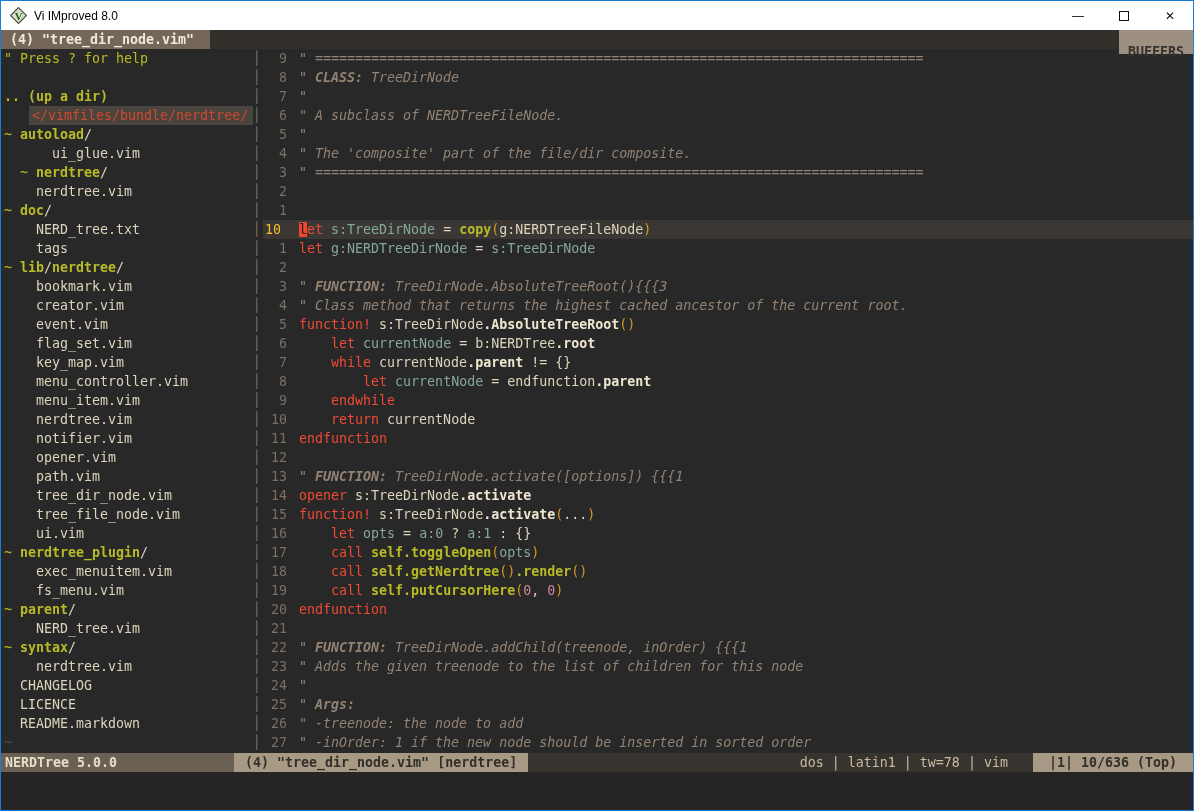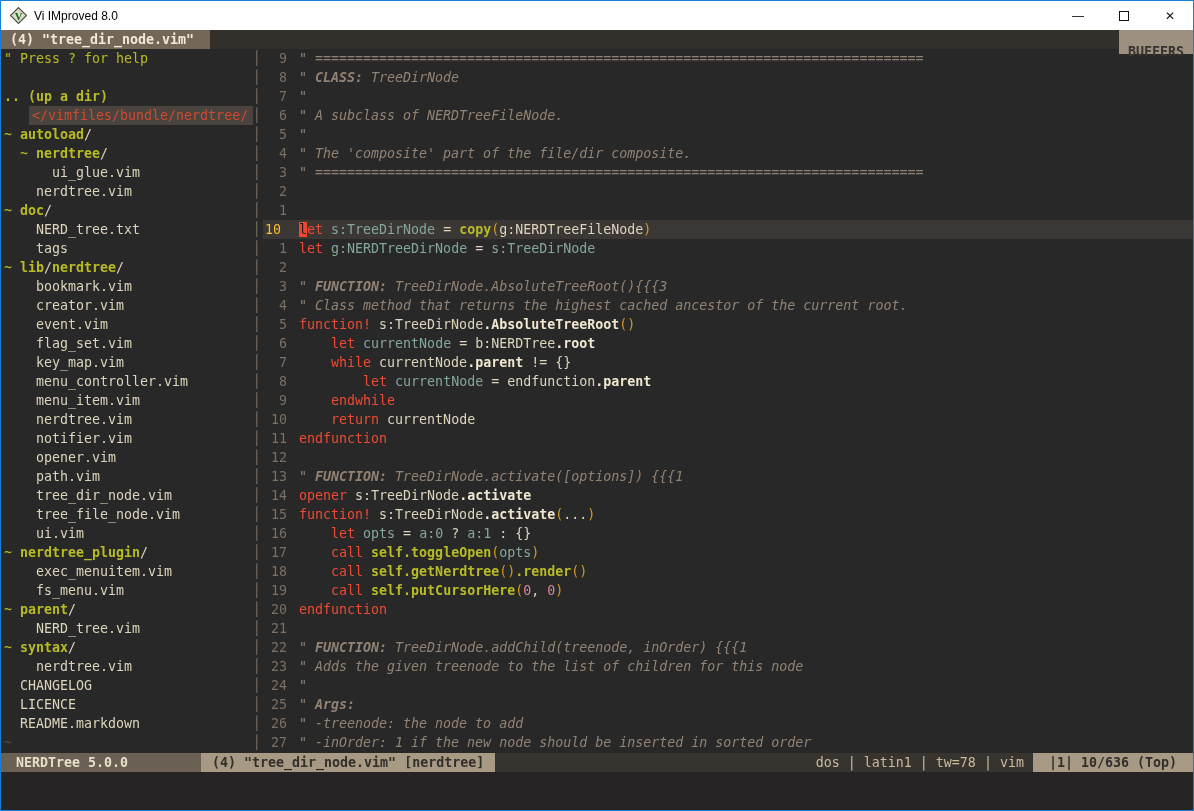--- a/index.html
+++ b/index.html
@@ -34,23 +34,23 @@
   .t-c{color:var(--comment);font-style:italic}
   .t-cb{color:var(--comment);font-style:italic;font-weight:bold}
   .t-w{color:var(--fg)}
   .t-b{color:var(--bold-fg);font-weight:bold}
   .t-x{background:var(--cursor);color:#1d2021}
   .t-g{color:var(--green)}
   .t-gb{color:var(--green);font-weight:bold}
   .t-root{color:var(--root-fg)}
   .t-dim{color:var(--tilde-dim)}
   .statusbar{height:19px;flex:none;display:flex;font-size:13.3px;line-height:19px;white-space:pre;}
-  .st-left{width:200px;flex:none;background:var(--st-left-bg);color:var(--st-left-fg);font-weight:bold;padding-left:15px;overflow:hidden;}
+  .st-left{width:233px;flex:none;background:var(--st-left-bg);color:var(--st-left-fg);font-weight:bold;padding-left:4px;overflow:hidden;}
   .st-file{background:var(--st-file-bg);color:var(--st-file-fg);font-weight:bold;padding:0 11px;}
-  .st-mid{flex:1;background:var(--st-mid-bg);color:var(--st-mid-fg);text-align:right;padding-right:9px;overflow:hidden;}
+  .st-mid{flex:1;background:var(--st-mid-bg);color:var(--st-mid-fg);text-align:right;padding-right:25px;overflow:hidden;}
   .st-pos{background:var(--st-pos-bg);color:var(--st-pos-fg);font-weight:bold;padding:0 16px;}
   .cmdline{height:38px;flex:none;background:var(--cmd-bg);}
 </style>
 </head>
 <body>
 
 <div class="window">
 
   <div class="titlebar">
     <svg class="title-icon" viewBox="0 0 16 16">
@@ -77,22 +77,22 @@
   </div>
 
   <div class="main">
     <div class="sidebar">
       <div>
           <div class="row trow"><span class="t-g">" Press ? for help</span></div>
           <div class="row trow"></div>
           <div class="row trow"><span class="t-gb">.. (up a dir)</span></div>
           <div class="row trow hl"><span class="t-root">&lt;/vimfiles/bundle/nerdtree/</span></div>
           <div class="row trow"><span class="t-g">~ </span><span class="t-gb">autoload</span><span class="t-w">/</span></div>
+          <div class="row trow"><span class="t-w">      ui_glue.vim</span></div>
           <div class="row trow"><span class="t-g">  ~ </span><span class="t-gb">nerdtree</span><span class="t-w">/</span></div>
-          <div class="row trow"><span class="t-w">      ui_glue.vim</span></div>
           <div class="row trow"><span class="t-w">    nerdtree.vim</span></div>
           <div class="row trow"><span class="t-g">~ </span><span class="t-gb">doc</span><span class="t-w">/</span></div>
           <div class="row trow"><span class="t-w">    NERD_tree.txt</span></div>
           <div class="row trow"><span class="t-w">    tags</span></div>
           <div class="row trow"><span class="t-g">~ </span><span class="t-gb">lib</span><span class="t-w">/</span><span class="t-gb">nerdtree</span><span class="t-w">/</span></div>
           <div class="row trow"><span class="t-w">    bookmark.vim</span></div>
           <div class="row trow"><span class="t-w">    creator.vim</span></div>
           <div class="row trow"><span class="t-w">    event.vim</span></div>
           <div class="row trow"><span class="t-w">    flag_set.vim</span></div>
           <div class="row trow"><span class="t-w">    key_map.vim</span></div>

